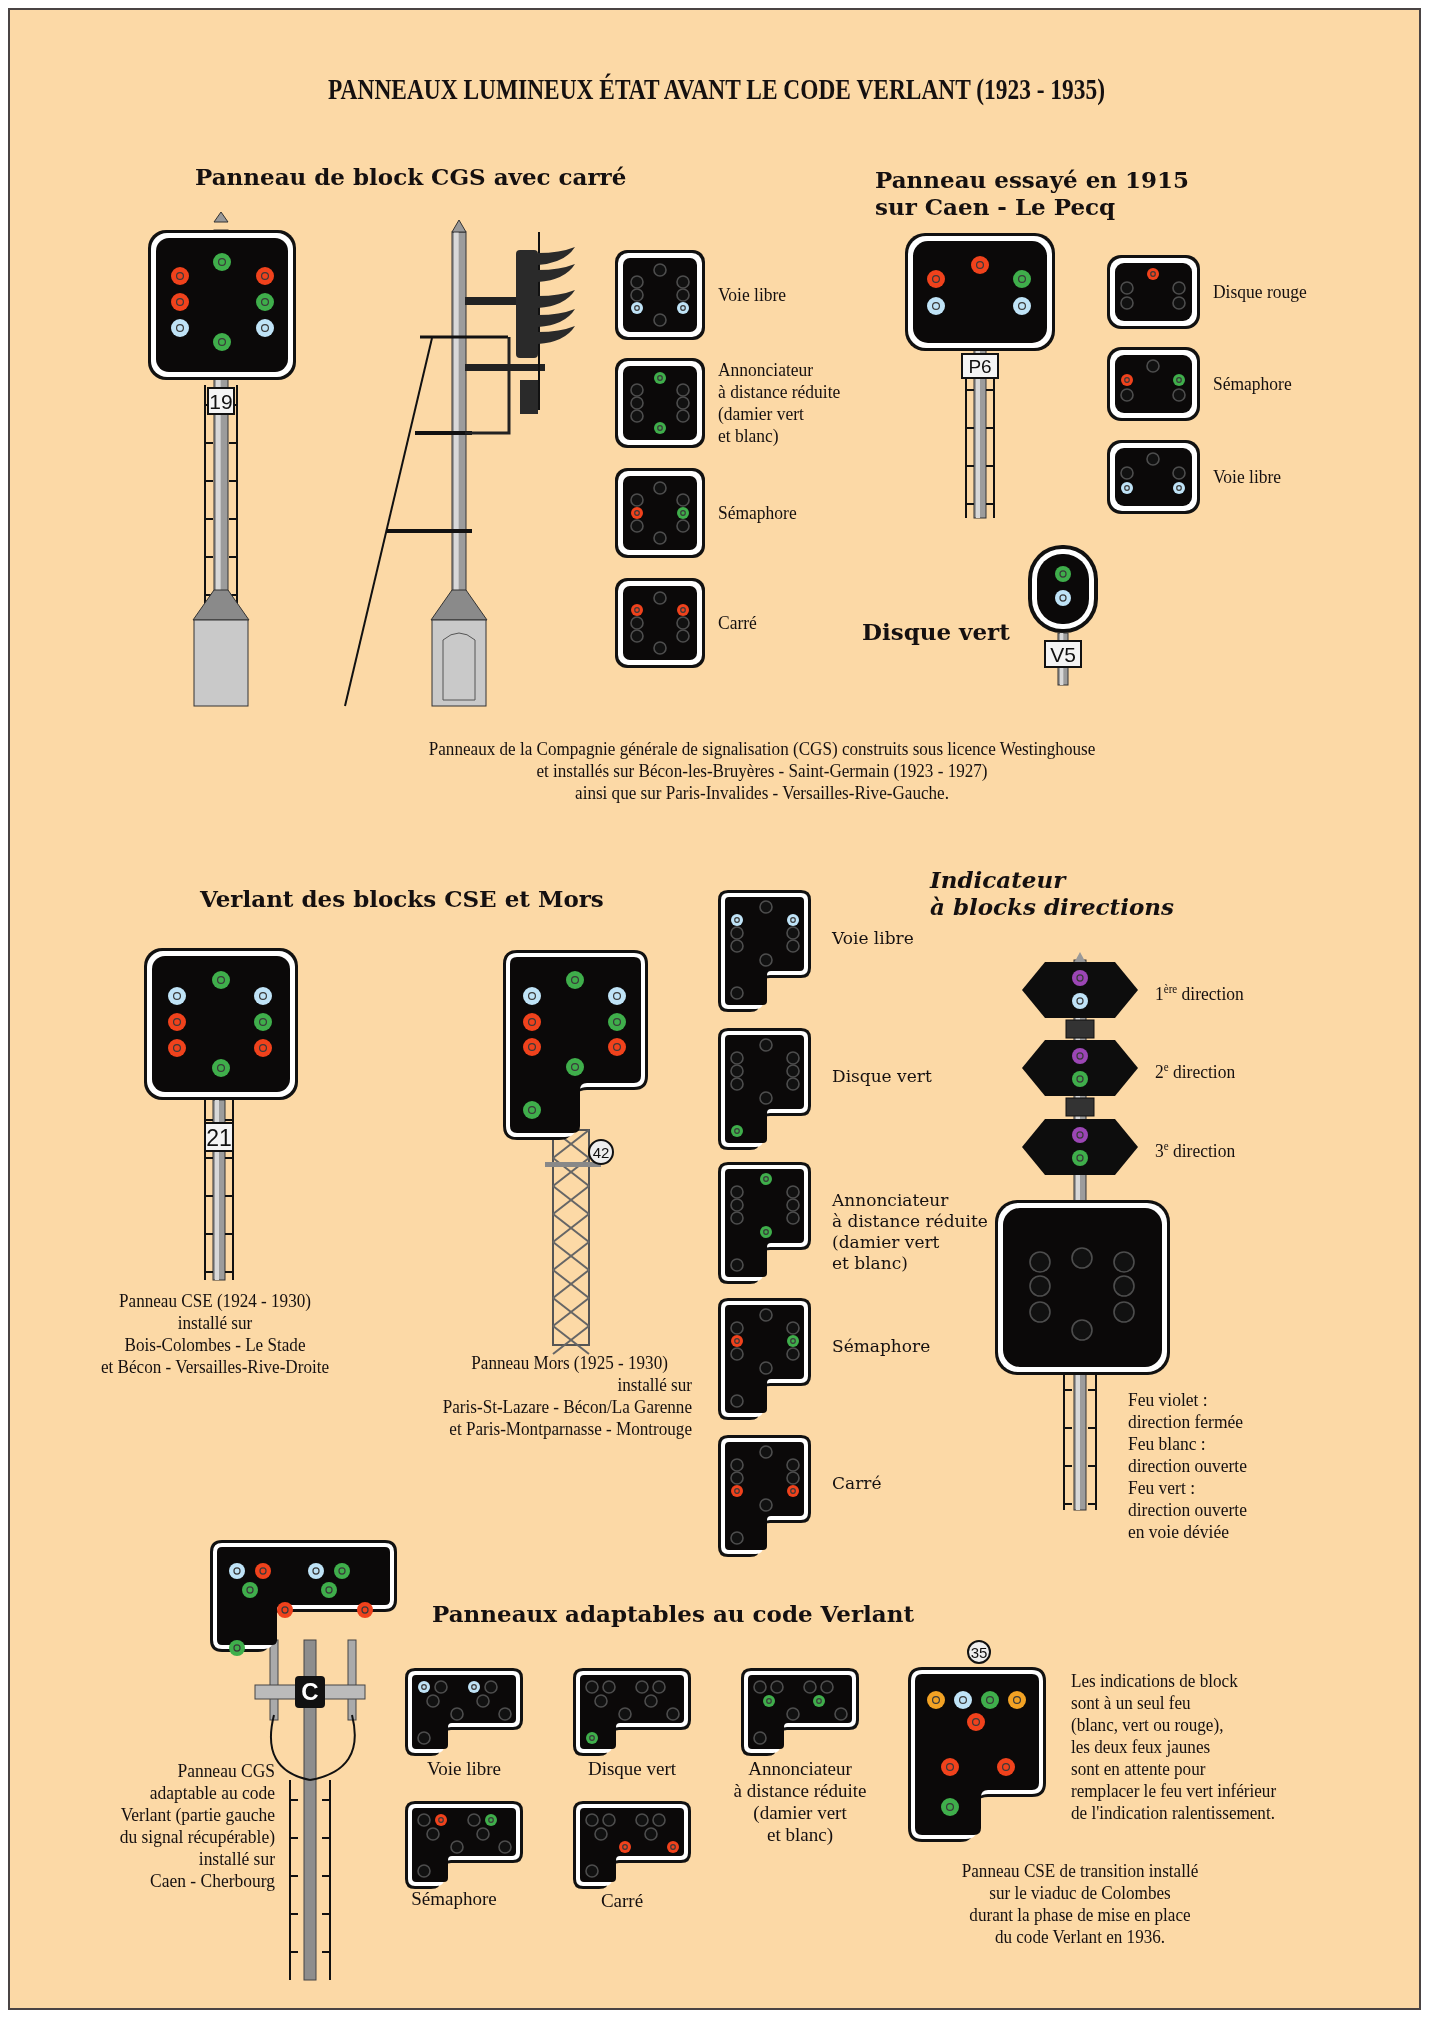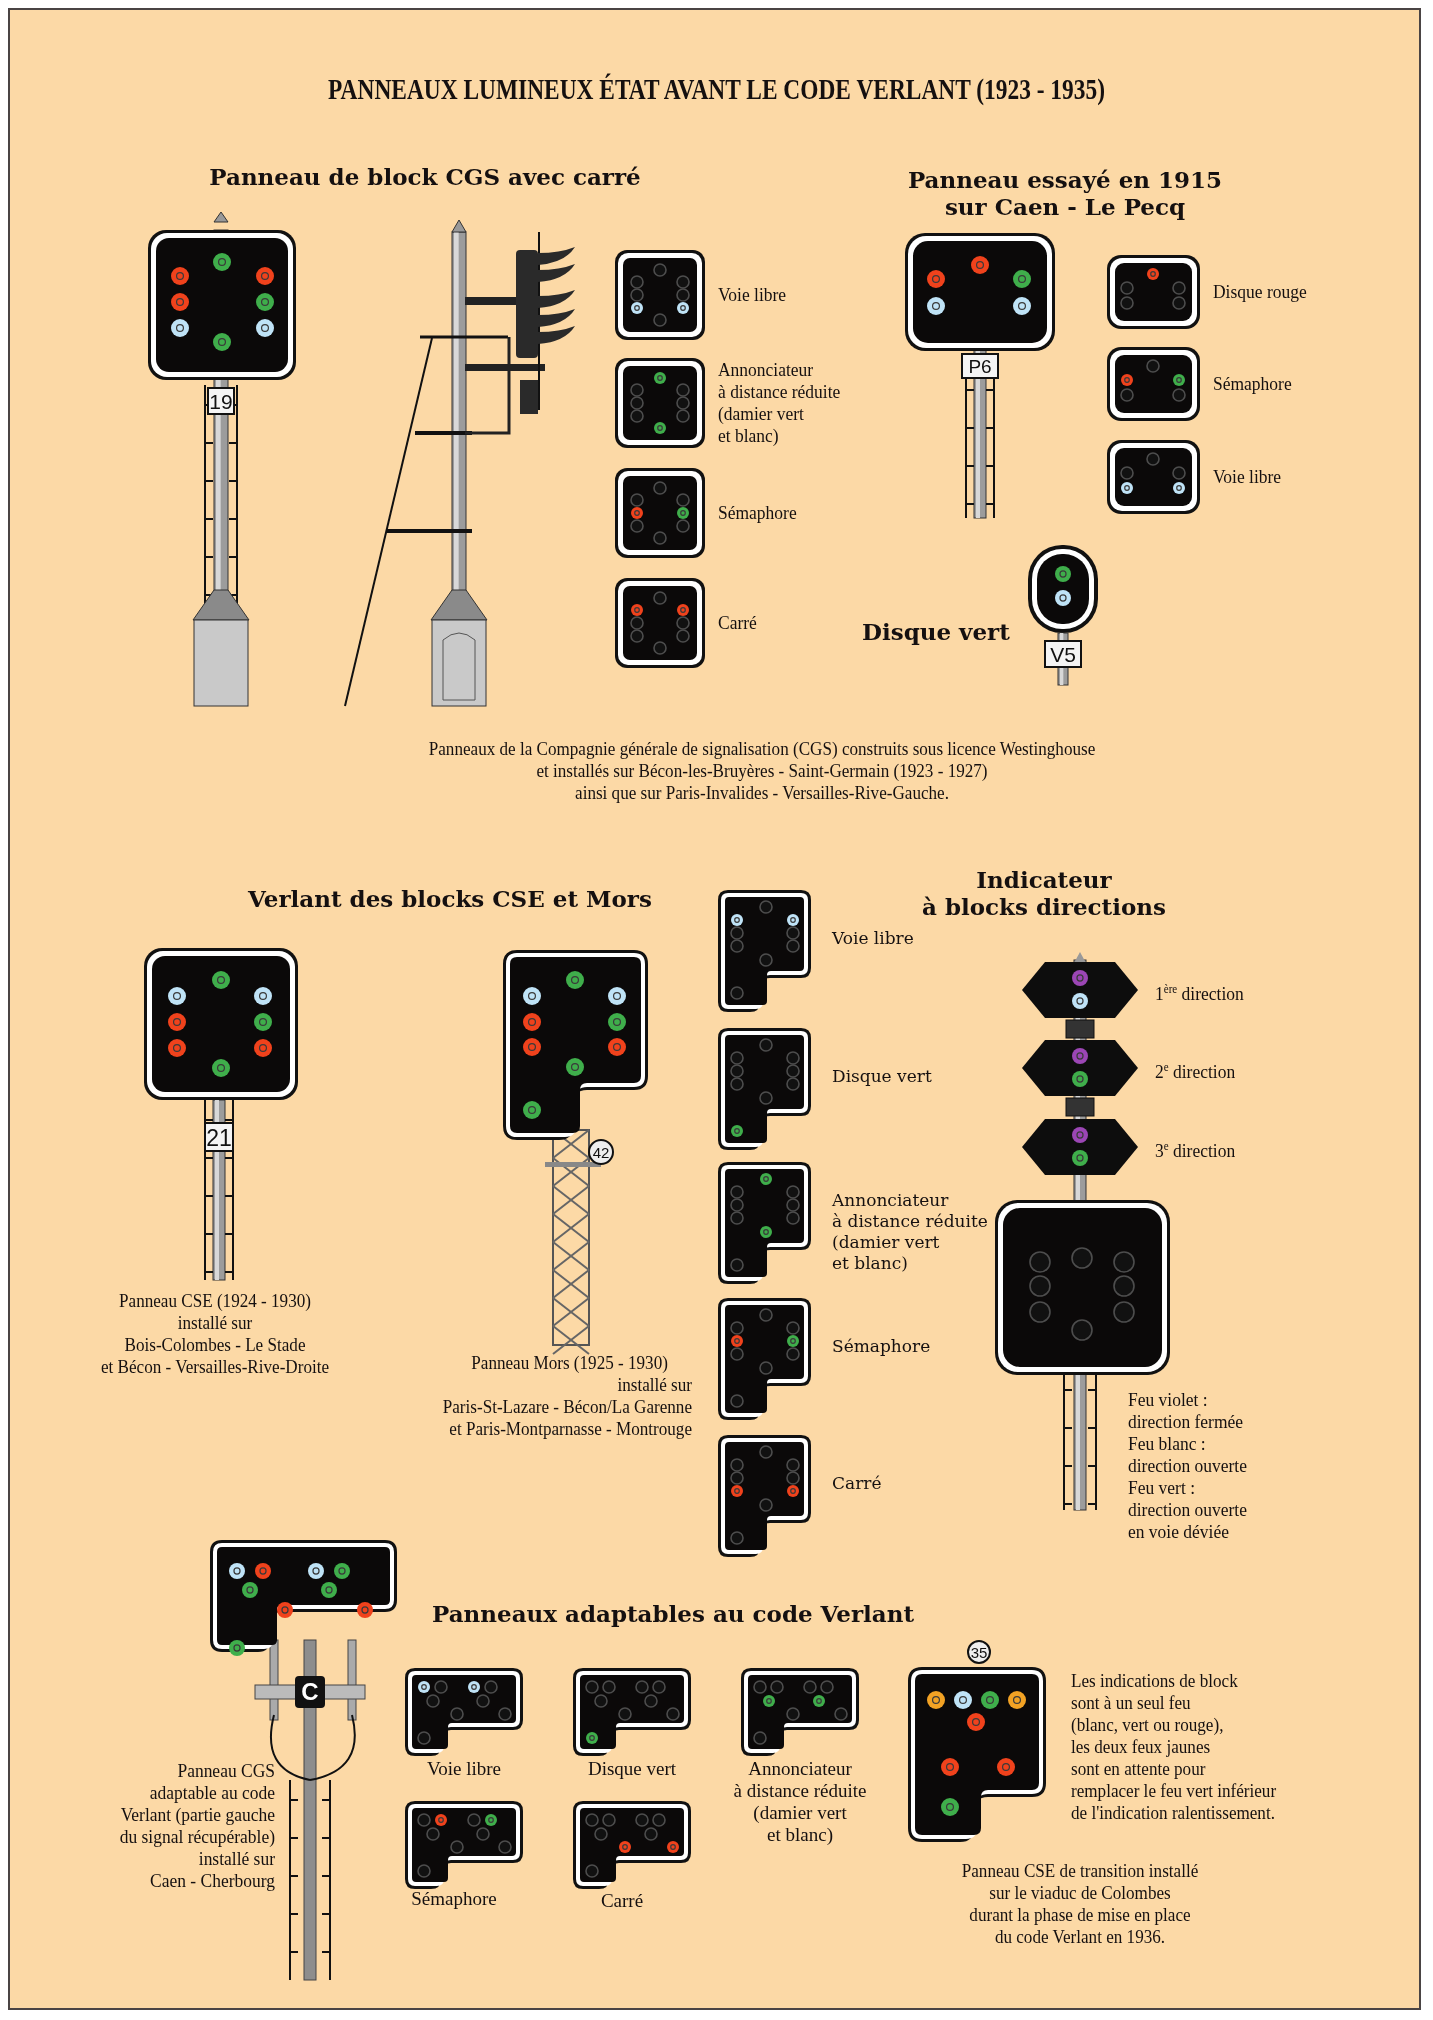--- a/index.html
+++ b/index.html
@@ -1,21 +1,21 @@
 <!DOCTYPE html>
 <html><head>
 <meta charset="utf-8">
 <style>
   html, body { margin:0; padding:0; background:#ffffff; }
   body { width:1433px; height:2020px; position:relative; overflow:hidden; }
   #page { position:absolute; left:8px; top:8px; width:1413px; height:2002px;
           background:#fcd9a6; border:2px solid #4a4444; box-sizing:border-box; }
   .t { position:absolute; color:#151010; font-family:"Liberation Serif","DejaVu Serif",serif; white-space:nowrap; }
   .title { font-weight:bold; font-size:30px; transform:scaleX(0.78); transform-origin:center; letter-spacing:0px; }
-  .h { font-family:"DejaVu Serif","Liberation Serif",serif; font-weight:bold; font-size:23px; line-height:27px; text-align:center; }
+  .h { font-family:"DejaVu Serif","Liberation Serif",serif; font-weight:bold; font-size:23px; line-height:27px; }
   .lbl { font-size:19px; line-height:22px; transform:scaleX(0.92); transform-origin:left top; }
   .lblc { font-size:19px; line-height:22px; text-align:center; }
   .lblr { font-size:19px; line-height:22px; text-align:right; }
   .lbl2 { font-family:"DejaVu Serif","Liberation Serif",serif; font-size:17px; line-height:21px; }
   .cap { font-size:19px; line-height:22px; text-align:center; transform:scaleX(0.9); }
   svg { position:absolute; overflow:visible; }
   sup { font-size:12px; }
 </style>
 </head>
 <body>
@@ -992,21 +992,21 @@
       <div>et blanc)</div>
     </div>
     <div class="t lbl2" style="left: 832px; top: 1336px;">
       <div>Sémaphore</div>
     </div>
     <div class="t lbl2" style="left: 832px; top: 1473px;">
       <div>Carré</div>
     </div>
   </div>
 
-<div class="t h" style="left:894px;width:300px;top:866px;">
+<div class="t h" style="left:930px;width:300px;top:866px;font-style:italic;">
   <div>Indicateur</div>
   <div>à blocks directions</div>
 </div>
 <div id="dir-labels">
     <div class="t lbl" style="left: 1155px; top: 978px;"><span>1</span><sup>ère</sup><span> direction</span></div>
     <div class="t lbl" style="left: 1155px; top: 1056px;"><span>2</span><sup>e</sup><span> direction</span></div>
     <div class="t lbl" style="left: 1155px; top: 1135px;"><span>3</span><sup>e</sup><span> direction</span></div>
   </div>
 <div class="t lbl" style="left:1128px;top:1389px;">
   <div>Feu violet :</div>

